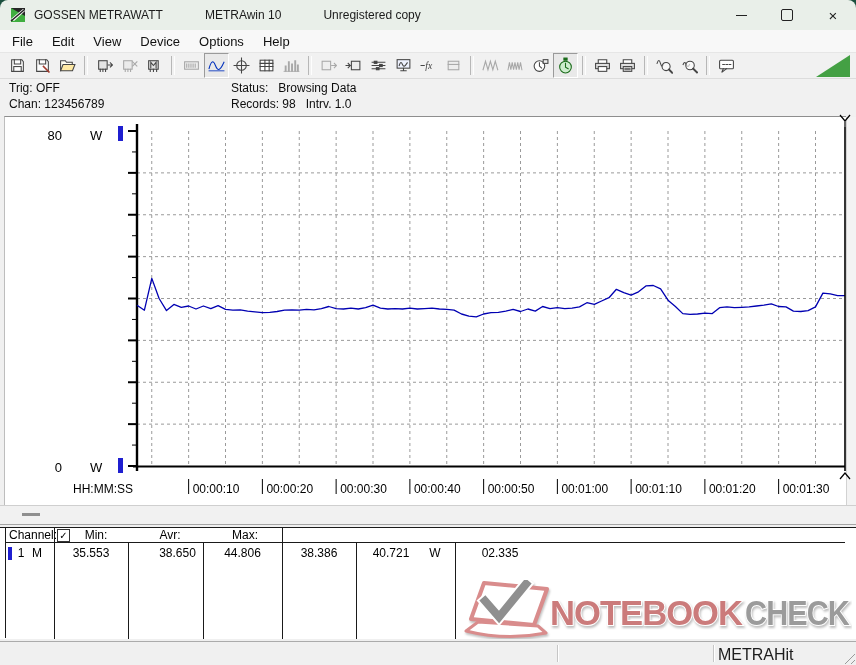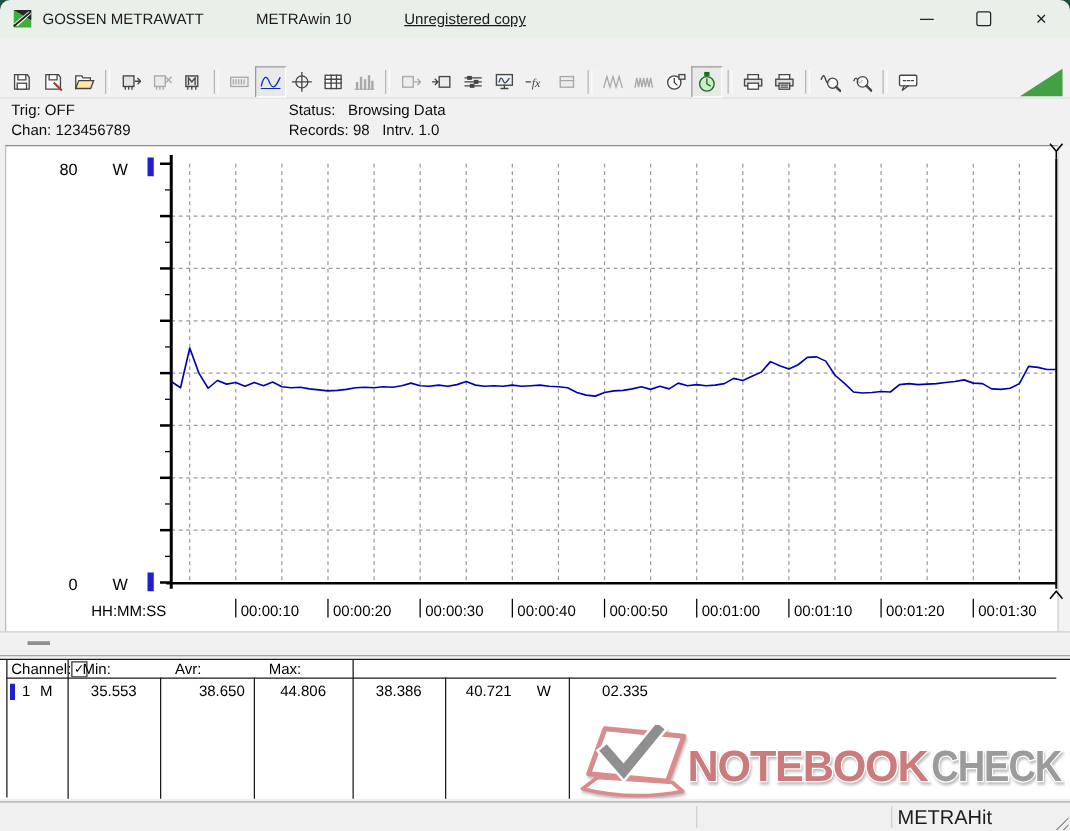--- a/index.html
+++ b/index.html
@@ -4,21 +4,21 @@
 <style>
   html,body{margin:0;padding:0;}
   body{width:856px;height:665px;overflow:hidden;font-family:"Liberation Sans","DejaVu Sans",sans-serif;-webkit-font-smoothing:none;}
   #window{position:relative;width:856px;height:665px;background:#f0f0f0;overflow:hidden;}
   
   #corner-strip{position:absolute;top:0;left:0;right:0;height:12px;background:#1b4f3e;}
   
   .titlebar{position:absolute;top:0;left:0;right:0;height:30px;background:#e9efe9;border-radius:8px 8px 0 0;display:flex;align-items:center;font-size:12px;color:#1b1b1b;z-index:2;}
   .appicon{width:16px;height:16px;margin:0 8px 0 10px;flex:0 0 auto;}
   .t-mid{margin-left:42px;}
-  .t-right{margin-left:42px;text-decoration:underline;}
+  .t-right{margin-left:42px;}
   .winbtns{position:absolute;right:0;top:0;height:30px;display:flex;}
   .winbtn{width:46px;height:30px;display:flex;align-items:center;justify-content:center;color:#222;font-size:15px;cursor:default;}
   .glyph-min{width:11px;height:0;border-top:1px solid #222;display:inline-block;}
   .glyph-max{width:10px;height:10px;border:1px solid #222;display:inline-block;border-radius:2px;}
   
   .menubar{position:absolute;top:30px;left:0;right:0;height:22px;background:#f8f8f8;display:flex;align-items:center;font-size:13px;color:#111;border-bottom:1px solid #e6e6e6;}
   .menu-item{padding:2px 9px;margin-left:1px;}
   .menu-item:first-child{margin-left:3px;}
   
   .toolbar{position:absolute;top:53px;left:0;right:0;height:25px;background:#f1f1f1;display:flex;align-items:center;padding-left:5px;border-bottom:1px solid #dcdcdc;}
@@ -39,21 +39,21 @@
   .chart-panel{position:absolute;top:116px;left:4px;width:842px;height:389px;background:#ffffff;border-top:1px solid #8e8e8e;border-left:1px solid #bdbdbd;box-sizing:border-box;}
   .vscroll{position:absolute;top:117px;left:846px;width:10px;height:388px;background:#f3f3f3;border-left:1px solid #d2d2d2;box-sizing:border-box;}
   .hsplit{position:absolute;top:505px;left:0;width:856px;height:20px;background:#f1f1f1;border-top:1px solid #cfcfcf;border-bottom:1px solid #a5a5a5;box-sizing:border-box;}
   .hsplit-handle{position:absolute;left:22px;top:7px;width:18px;height:3px;background:#8f8f8f;}
   #chart-svg{position:absolute;top:0;left:0;width:856px;height:665px;z-index:3;pointer-events:none;}
   
   .dt{position:absolute;top:527px;left:0;width:856px;height:112px;background:#fff;border-top:1px solid #1a1a1a;box-sizing:border-box;font-size:12px;color:#000;z-index:4;padding-left:14px;}
   .dt .v{position:absolute;width:1px;background:#1a1a1a;}
   .dt .hline{position:absolute;left:5px;width:840px;height:1px;top:14px;background:#1a1a1a;}
   .dt .leftedge{position:absolute;left:5px;top:0;bottom:1px;width:1px;background:#1a1a1a;}
-  .hc{position:absolute;top:0px;}
+  .hc{position:absolute;top:0px;text-align:center;}
   .dr{position:absolute;top:18px;text-align:center;}
   .cbx{position:absolute;left:57px;top:1px;width:11px;height:11px;border:1px solid #333;background:#fff;font-size:10px;line-height:11px;text-align:center;}
   .chbullet{position:absolute;left:8px;top:19px;width:4px;height:13px;background:#1f1fd0;}
   
   .watermark{position:absolute;left:458px;top:580px;width:394px;height:59px;z-index:6;}
   
   .statusbar{position:absolute;top:641px;left:0;width:856px;height:24px;background:#f0f0f0;border-top:1px solid #ababab;box-sizing:border-box;font-size:16px;color:#1c1c1c;z-index:5;}
   .sb-div{position:absolute;top:3px;bottom:3px;width:1px;background:#c6c6c6;border-right:1px solid #fff;}
   .sb-device{position:absolute;left:718px;top:4px;}
   .grip{position:absolute;right:1px;bottom:1px;width:13px;height:13px;background:repeating-linear-gradient(135deg,transparent 0 3px,#9a9a9a 3px 4px);clip-path:polygon(100% 0,100% 100%,0 100%);}
@@ -81,20 +81,28 @@
         </div>
       <div class="winbtn">
           <span class="glyph-max"></span>
         </div>
       <div class="winbtn">
           <span>×</span>
         </div>
     </div>
   </div>
 
+  <div class="menubar" id="menubar">
+      <span class="menu-item">File</span>
+      <span class="menu-item">Edit</span>
+      <span class="menu-item">View</span>
+      <span class="menu-item">Device</span>
+      <span class="menu-item">Options</span>
+      <span class="menu-item">Help</span>
+    </div>
 
   <div class="toolbar" id="toolbar">
       <span class="tb-btn">
         <svg class="tb-ic">
           <use href="#ic-disk"></use>
         </svg>
       </span>
       <span class="tb-btn">
         <svg class="tb-ic">
           <use href="#ic-disk2"></use>

